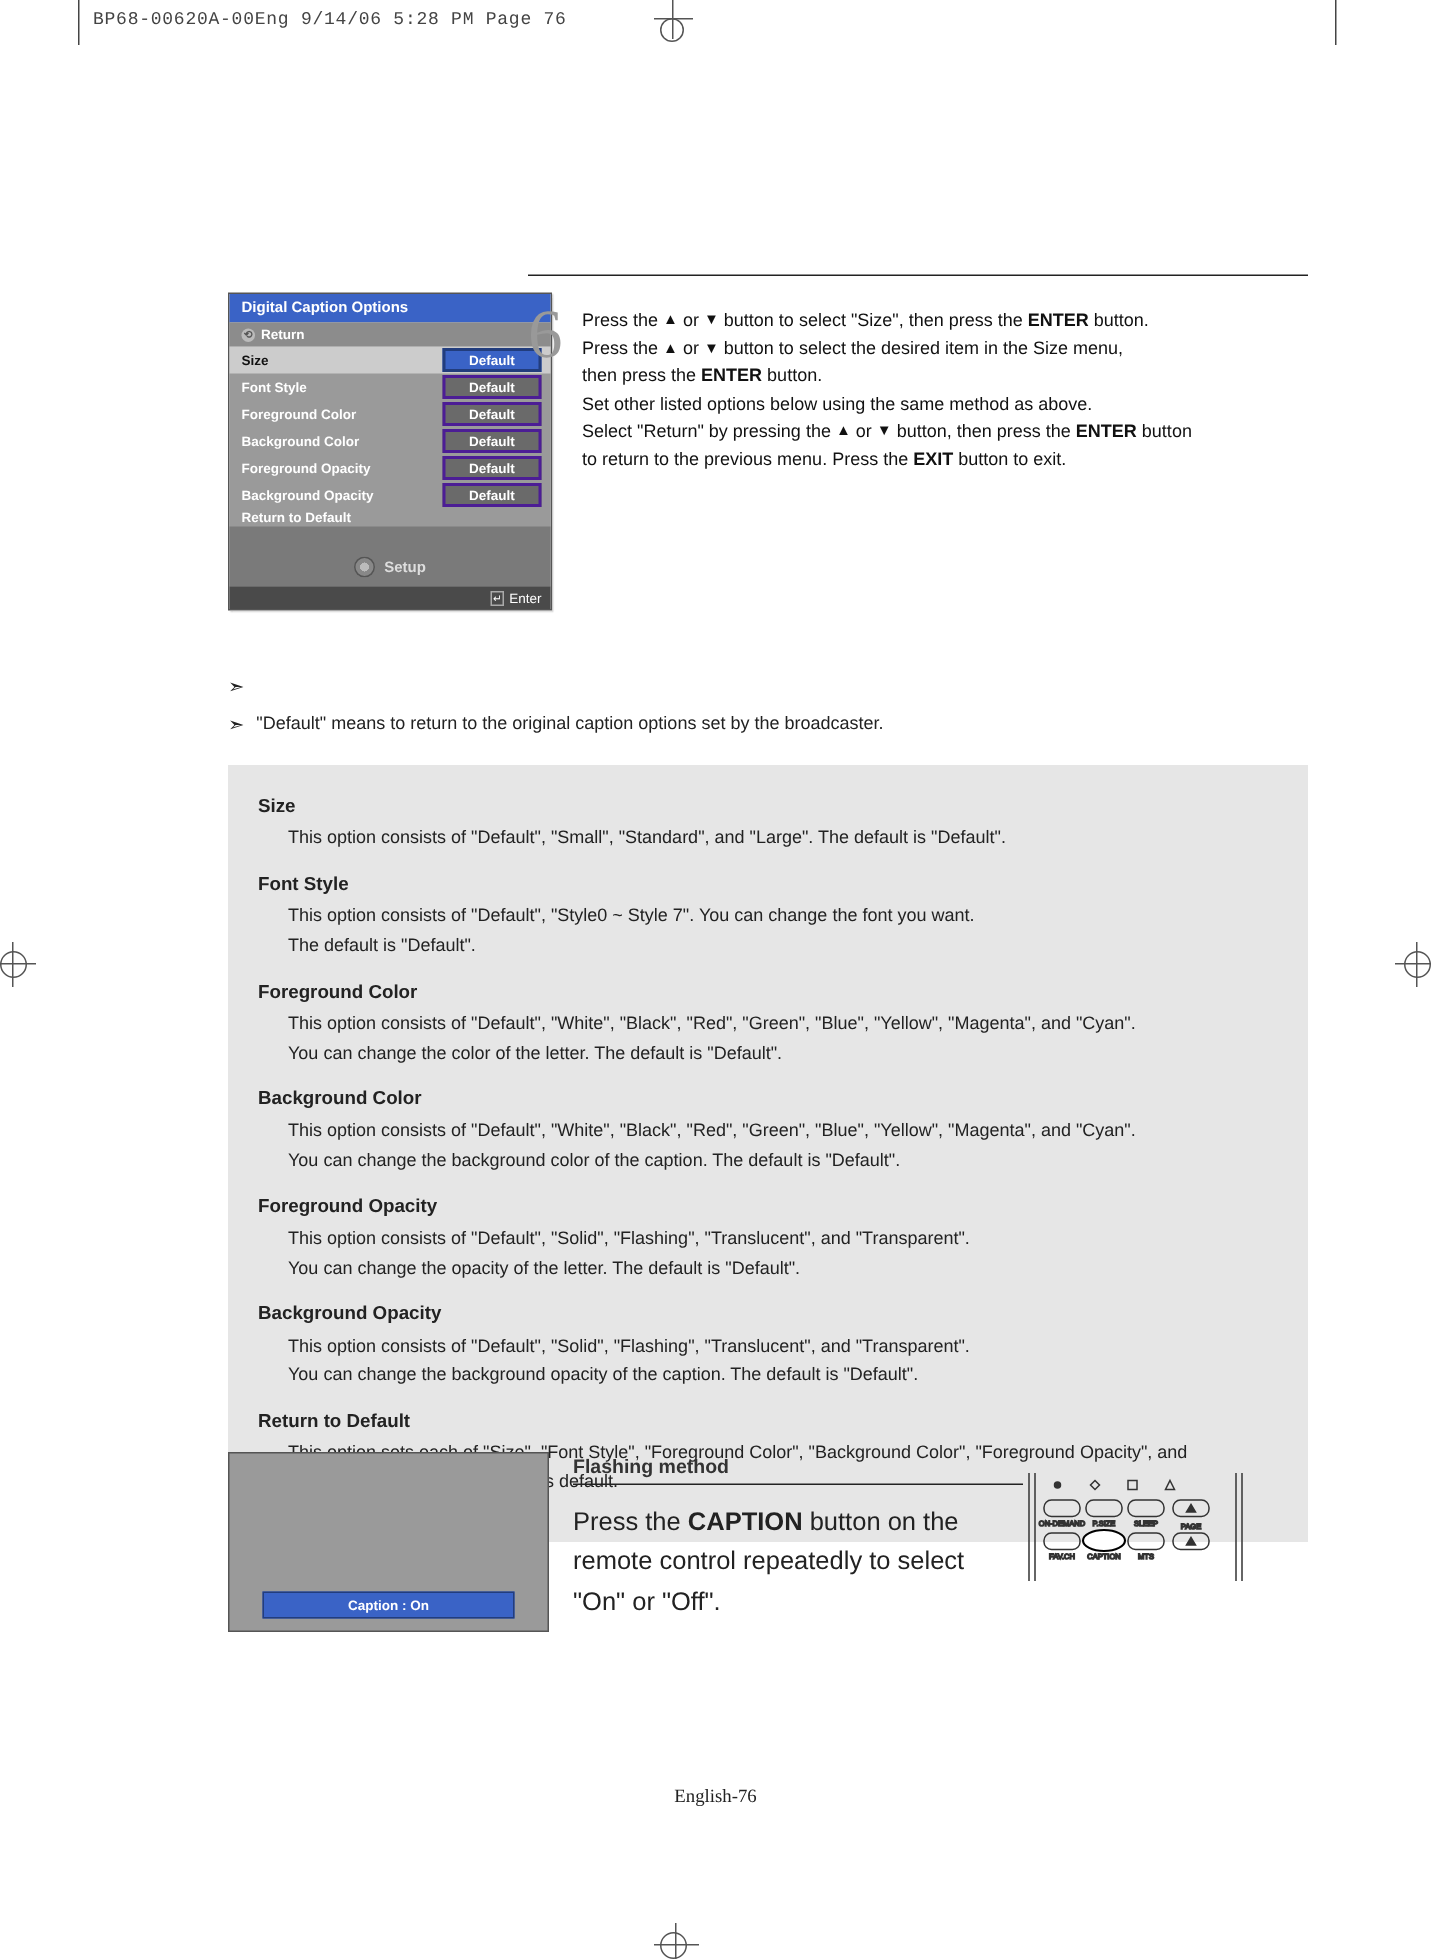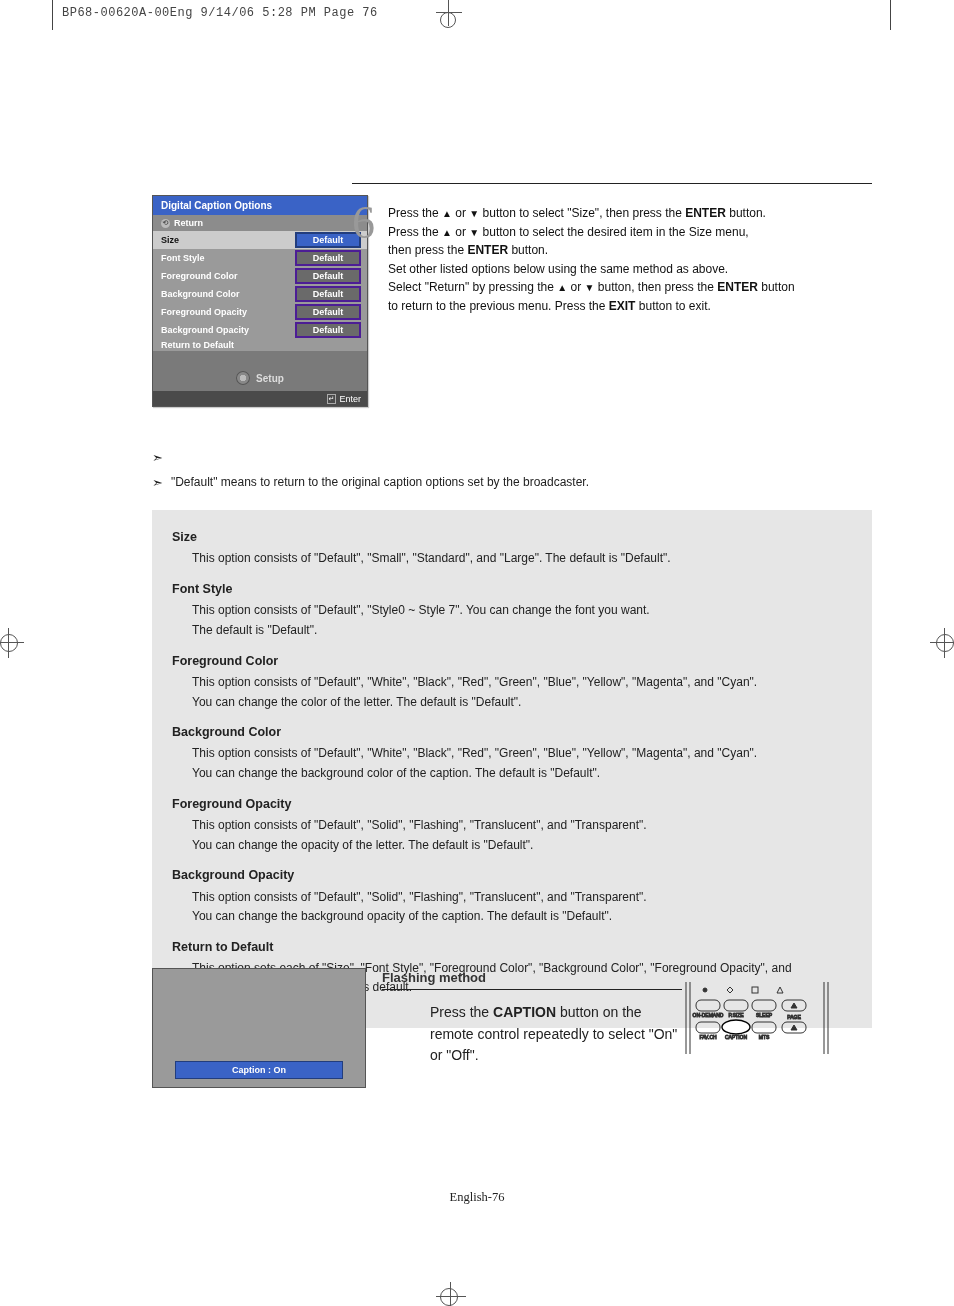--- a/index.html
+++ b/index.html
@@ -148,21 +148,21 @@
   }
   .infobox .opt { margin-bottom:12px; }
   .infobox .opt h4 { font-size:12.5px; font-weight:bold; margin-bottom:2px;}
   .infobox .opt p { margin-left:20px; margin-bottom:1px;}
 
   .alt {
     position:absolute; top:890px; left:320px; width:300px;
   }
   .alt h4 { font-size:13px; font-weight:bold; color:#333; margin-bottom:4px;}
   .alt .rule { border-top:1px solid #222; margin-bottom:12px;}
-  .alt p { font-size:14px; line-height:1.55;margin-left:48px;}
+  .alt p { font-size:17px; line-height:1.55;}
 
   .tv-shot {
     position:absolute; top:888px; left:90px;
     width:214px; height:120px;
     background:#9a9a9a;
     border:1px solid #555;
   }
   .tv-caption {
     position:absolute; bottom:8px; left:22px; right:22px;
     background:#3a63c6;

